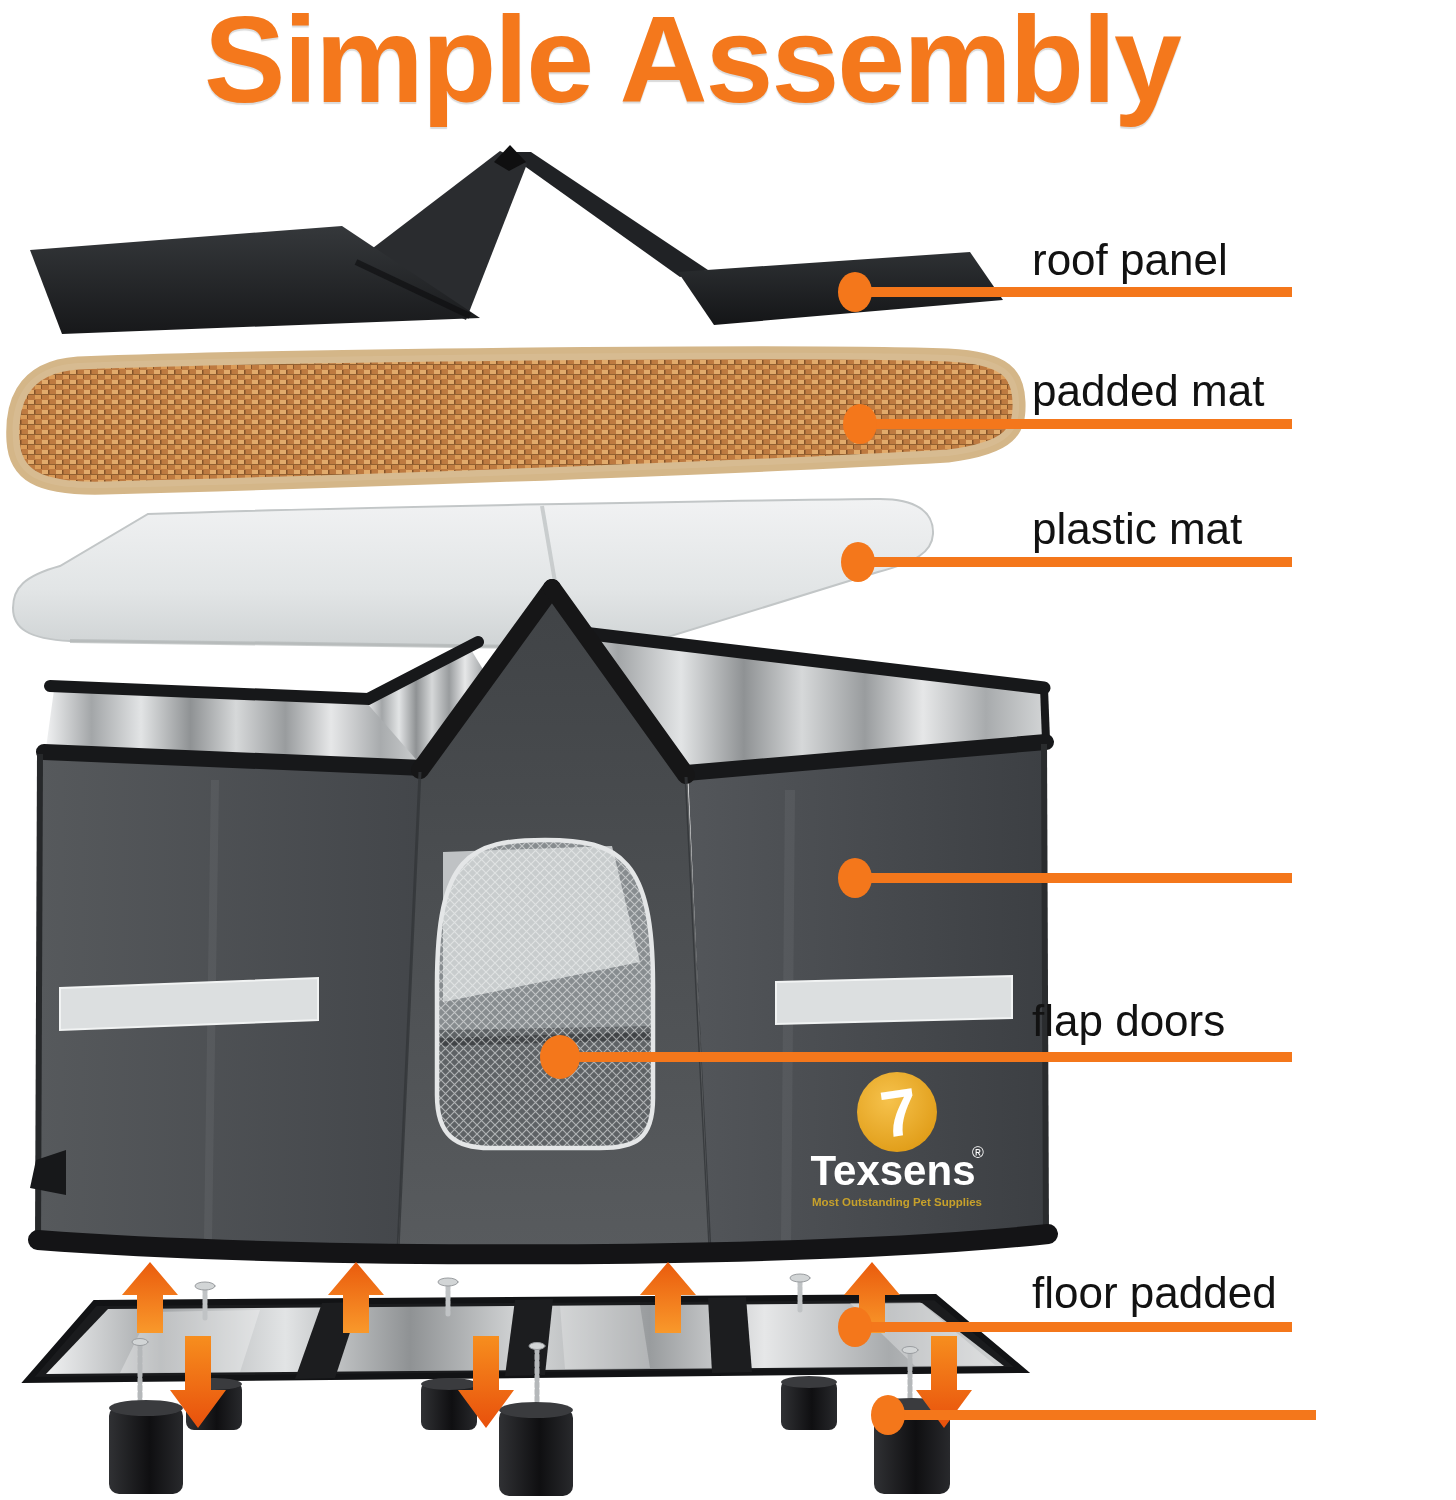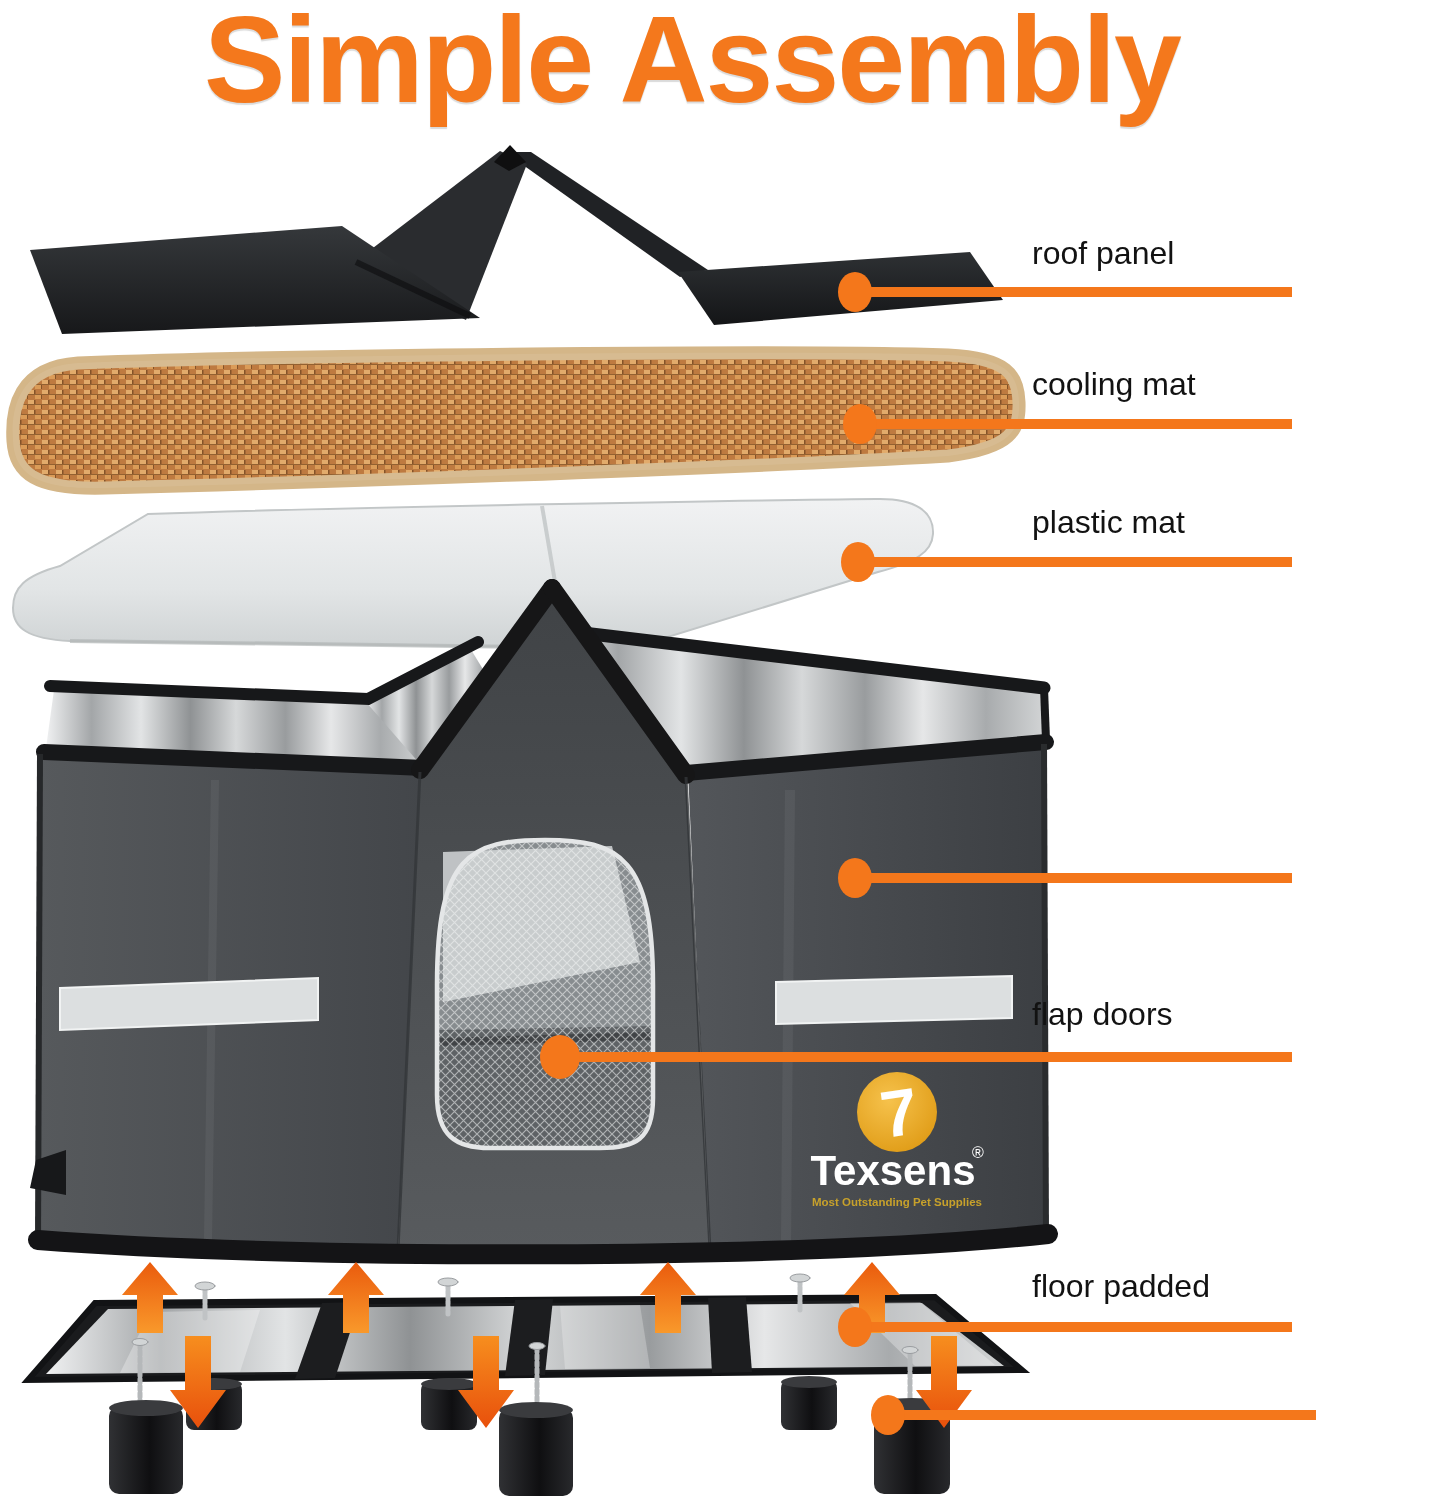--- a/index.html
+++ b/index.html
@@ -9,21 +9,21 @@
   }
   .canvas svg{position:absolute;left:0;top:0;}
   .title{
     position:absolute;top:-10px;left:0;width:100%;text-align:center;
     font-size:122px;font-weight:bold;letter-spacing:-2px;
     color:var(--title,#F4781C);
     text-shadow:0 2px 1px rgba(150,150,150,.35);
     z-index:3;white-space:nowrap;
   }
   .label{
-    position:absolute;font-size:32px;color:var(--text,#121212);
+    position:absolute;font-size:44px;color:var(--text,#121212);
     white-space:nowrap;z-index:3;line-height:1.1;
   }
 </style>
 </head>
 <body>
 
 <div class="canvas">
 
   <div class="title">Simple Assembly</div>
 
@@ -278,18 +278,18 @@
         <ellipse cx="855" cy="1327" rx="17" ry="20"></ellipse>
       </g>
       <g>
         <rect x="888" y="1410" width="428" height="10"></rect>
         <ellipse cx="888" cy="1415" rx="17" ry="20"></ellipse>
       </g>
     </g>
   </svg>
 
   <div class="label" style="left:1032px;top:236px">roof panel</div>
-  <div class="label" style="left:1032px;top:367px">cooling mat</div>
+  <div class="label" style="left:1032px;top:367px">padded mat</div>
   <div class="label" style="left:1032px;top:505px">plastic mat</div>
   <div class="label" style="left:1032px;top:997px">flap doors</div>
   <div class="label" style="left:1032px;top:1269px">floor padded</div>
 
 </div>
 
 </body></html>

